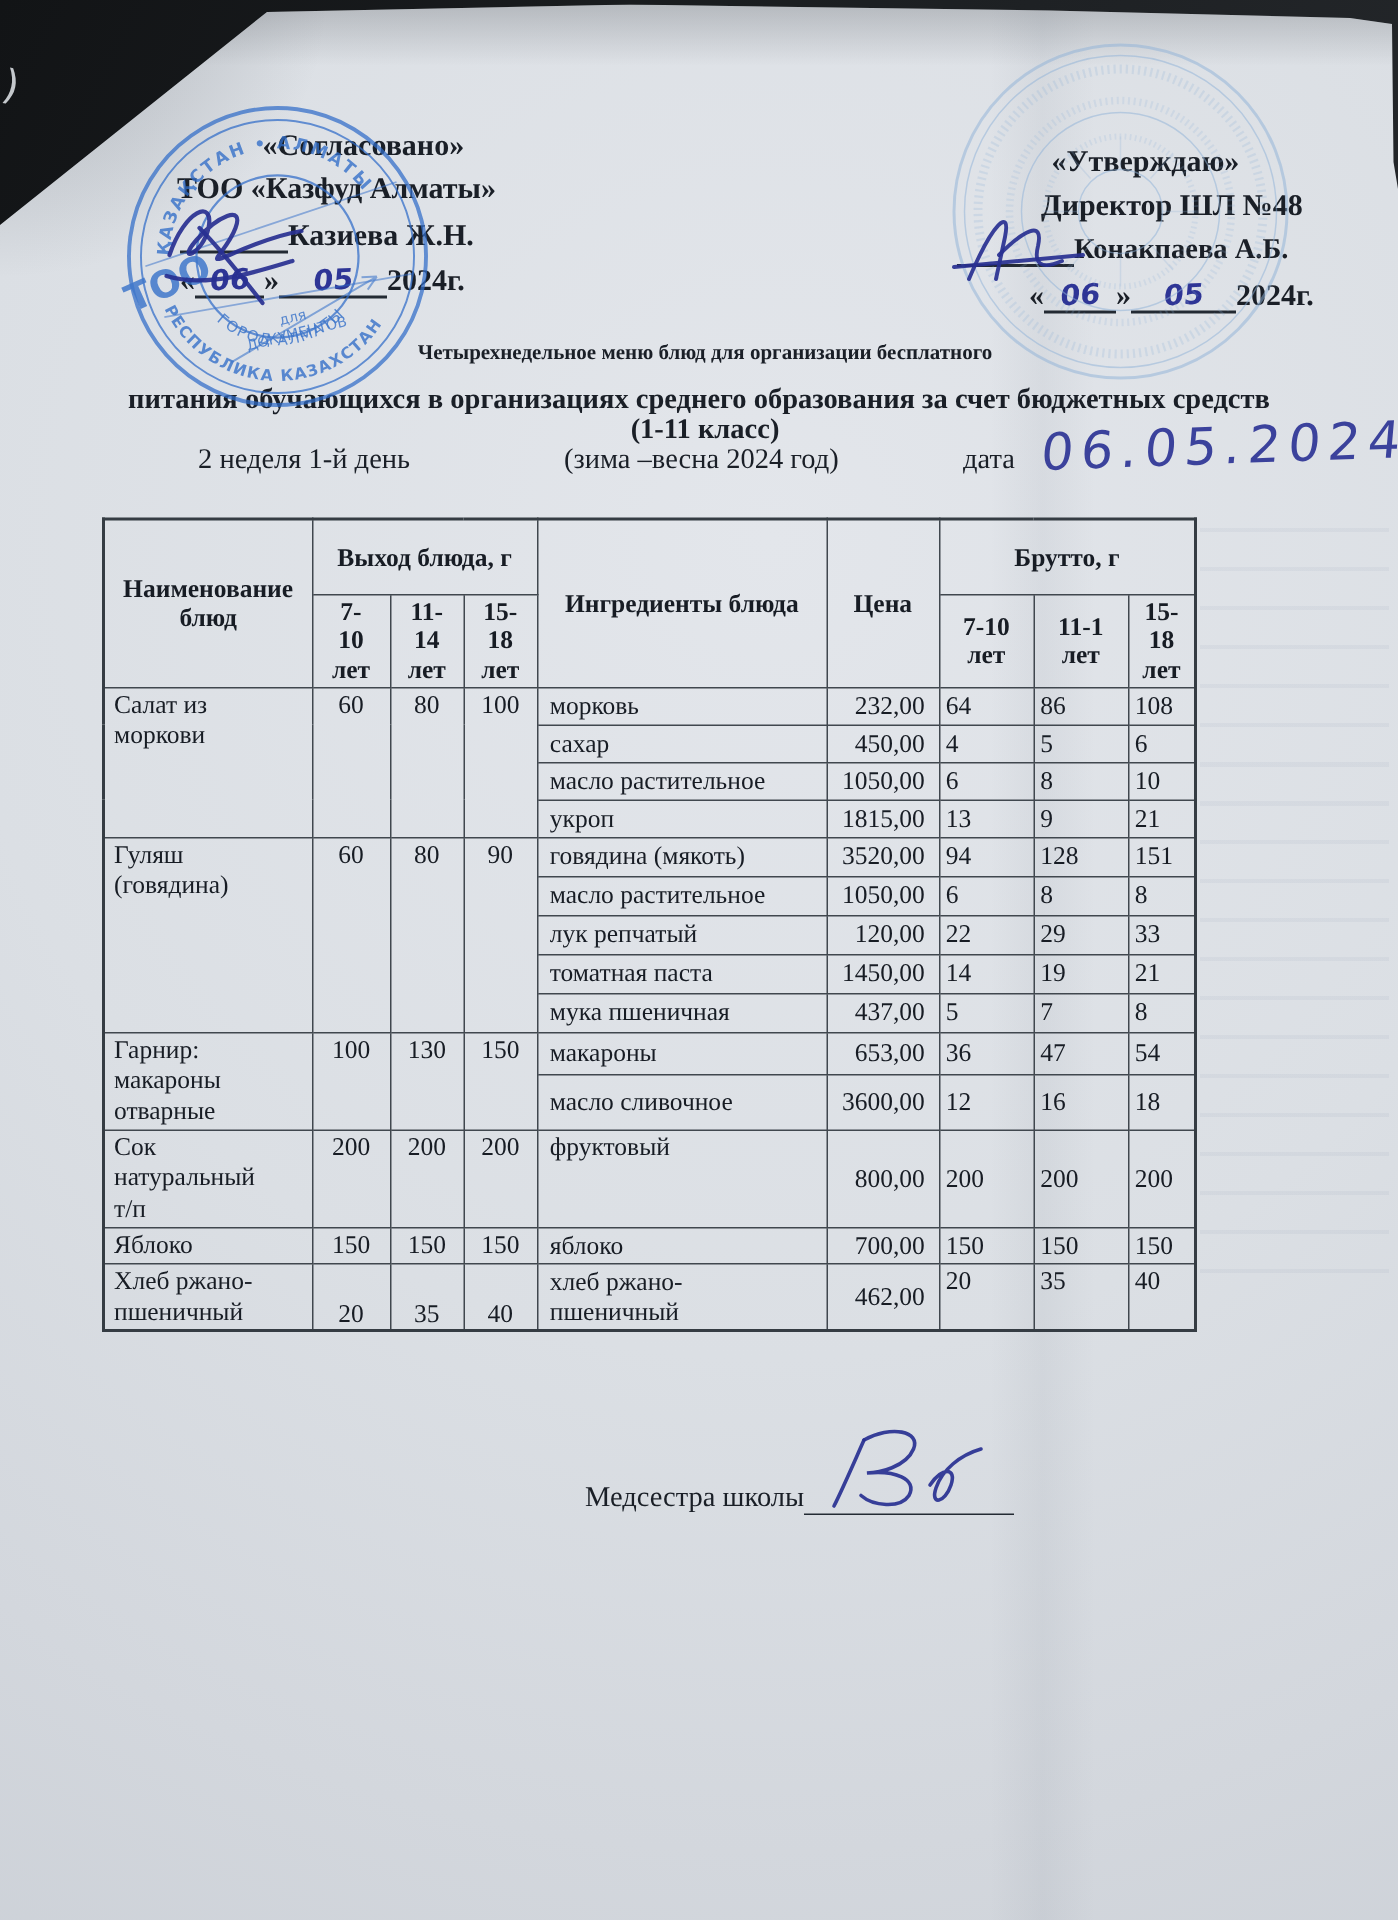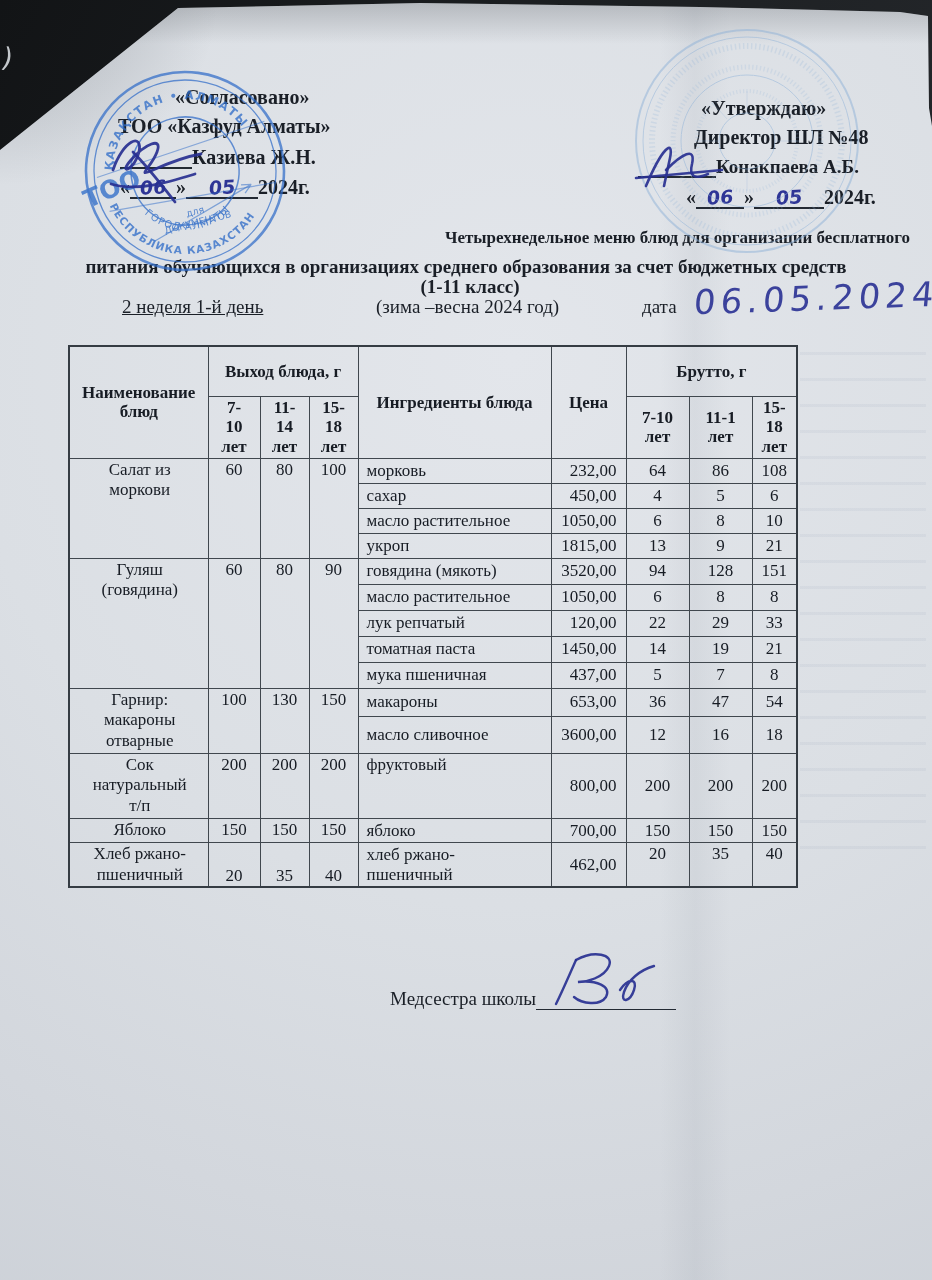--- a/index.html
+++ b/index.html
@@ -53,25 +53,25 @@
   
   #menu-table{
     position:absolute;left:68px;top:345px;width:728px;
     border-collapse:collapse;table-layout:fixed;
     color:#171c24;font-size:17px;border:2px solid #353c43;
   }
   #menu-table th,#menu-table td{
     border:1px solid #40474e;padding:1px 4px;white-space:pre-line;overflow:hidden;line-height:1.13;
   }
   #menu-table th{font-weight:bold;text-align:center;vertical-align:middle;}
-  .dish{vertical-align:top;text-align:center;padding-left:6px !important;line-height:1.22 !important;margin-top:33px;}
+  .dish{vertical-align:top;text-align:left;padding-left:6px !important;line-height:1.22 !important;margin-top:33px;}
   .out{vertical-align:top;text-align:center;}
   .ing{text-align:left;padding-left:8px !important;vertical-align:middle;}
   .price{text-align:right;padding-right:9px !important;vertical-align:middle;}
-  .brut{text-align:center;vertical-align:middle;font-family:Liberation Serif, serif;}
+  .brut{text-align:left;vertical-align:middle;font-family:Liberation Serif, serif;}
   .vtop{vertical-align:top !important;}
   .vbot{vertical-align:bottom !important;}
 </style>
 </head>
 <body>
 
 <span class="corner-mark">)</span>
 
 <div class="paper">
   <div class="crease" style="left:660px;"></div>
@@ -92,25 +92,25 @@
     <div class="abs print b line" style="left:701px;top:97px;font-size:20px;">«Утверждаю»</div>
     <div class="abs print b line" style="left:694px;top:126px;font-size:20px;">Директор ШЛ №48</div>
     <div class="abs print b line" style="left:638px;top:155px;font-size:19px;">
       <span class="uline" style="width:78px;"></span><span>Конакпаева А.Б.</span>
     </div>
     <div class="abs print b line" style="left:686px;top:186px;font-size:20px;">
       <span>«</span><span class="uline" style="width:48px;"><span class="ink" style="font-size:19px;">06</span></span><span>»</span><span class="uline" style="width:70px;"><span class="ink" style="font-size:19px;">05</span></span><span>2024г.</span>
     </div>
   </div>
 
-  <div class="abs print b" style="left:30px;top:228px;width:880px;text-align:right;font-size:17px;">Четырехнедельное меню блюд для организации бесплатного</div>
+  <div class="abs print b" style="left:30px;top:228px;width:880px;text-align:center;font-size:14px;">Четырехнедельное меню блюд для организации бесплатного</div>
   <div class="abs print b" style="left:10px;top:256px;width:912px;text-align:center;font-size:19px;">питания обучающихся в организациях среднего образования за счет бюджетных средств</div>
   <div class="abs print b" style="left:30px;top:276px;width:880px;text-align:center;font-size:19px;">(1-11 класс)</div>
 
-  <div class="abs print line" style="left:122px;top:296px;font-size:19px;text-decoration:underline;">2 неделя 1-й день</div>
+  <div class="abs print line" style="left:132px;top:296px;font-size:19px;">2 неделя 1-й день</div>
   <div class="abs print line" style="left:376px;top:296px;font-size:19px;">(зима –весна  2024 год)</div>
   <div class="abs print line" style="left:642px;top:296px;font-size:19px;">дата</div>
   <div class="abs line" style="left:694px;top:278px;"><span class="ink-date">06.05.2024</span></div>
 
   <table id="menu-table">
       <colgroup>
         <col style="width: 139px;">
         <col style="width: 52px;">
         <col style="width: 49px;">
         <col style="width: 49px;">

